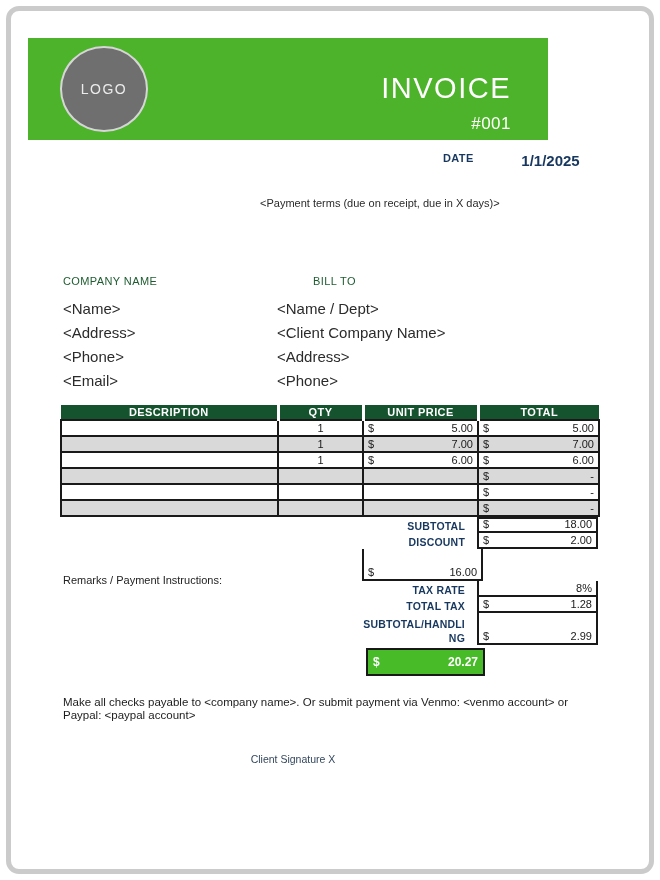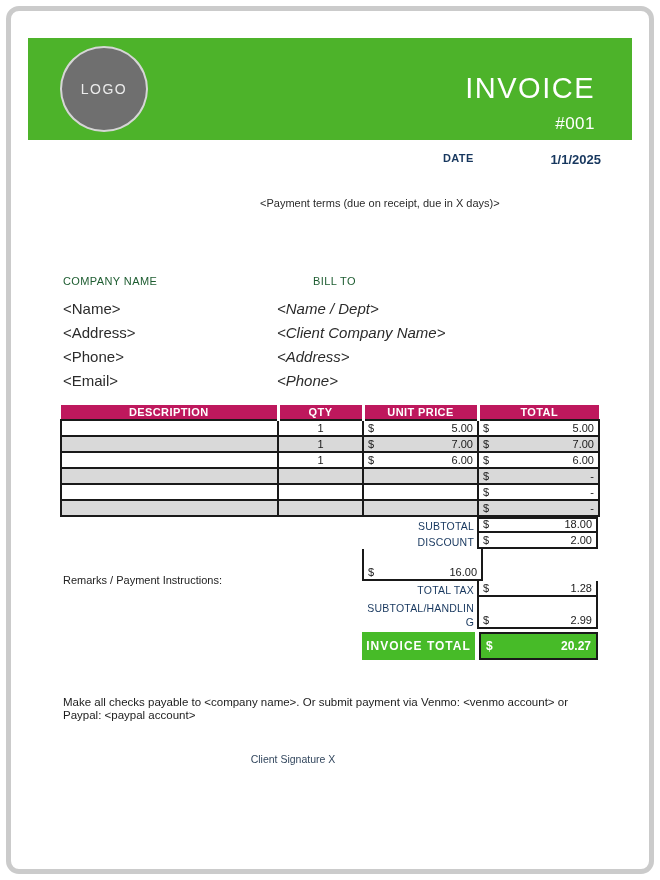--- a/index.html
+++ b/index.html
@@ -2,56 +2,56 @@
 <html><head>
 <meta charset="utf-8">
 <style>
   * { margin:0; padding:0; box-sizing:border-box; }
   html,body { background:#fff; }
   body { width:660px; height:880px; font-family:"Liberation Sans", sans-serif; }
   .page { position:relative; width:660px; height:880px; background:#fff; overflow:hidden; }
   .frame { position:absolute; inset:6px; border:5px solid #cbcbcb; border-radius:13px; pointer-events:none; }
 
   
-  .banner { position:absolute; left:28px; top:38px; width:604px; height:102px; background:#4db32a; }
+  .banner { position:absolute; left:28px; top:38px; width:520px; height:102px; background:#4db32a; }
   .logo-circle { position:absolute; left:32px; top:8px; width:88px; height:86px; border-radius:50%;
                  background:#6f6f6f; border:2px solid #d6d6d6; display:flex; align-items:center; justify-content:center; }
   .logo-text { color:#ececec; font-size:14px; letter-spacing:1.5px; }
   .invoice-title { position:absolute; right:37px; top:34px; color:#fff; font-size:29px; letter-spacing:1.5px; }
   .invoice-number { position:absolute; right:37px; top:76px; color:#fff; font-size:17px; letter-spacing:0.5px; }
 
   
   .date-label { position:absolute; left:443px; top:152px; font-size:11px; font-weight:bold; color:#17375e; letter-spacing:0.4px; }
-  .date-value { position:absolute; left:500px; top:152px; width:101px; text-align:right; font-size:13px; font-weight:bold; color:#17375e; }
+  .date-value { position:absolute; left:500px; top:152px; width:101px; text-align:center; font-size:15px; font-weight:bold; color:#17375e; }
   .payment-terms { position:absolute; left:260px; top:197px; font-size:11px; color:#2b2b2b; }
 
   
   .party-heading { position:absolute; top:275px; font-size:11px; font-weight:normal; color:#1d5c30; letter-spacing:0.4px; }
   .from-heading { left:63px; } .billto-heading { left:277px;margin-left:36px; }
   .party-line { position:absolute; font-size:15px; color:#2b2b2b; }
-  .from-line { left:63px; } .bill-line { left:277px;font-style:italic; }
+  .from-line { left:63px; } .bill-line { left:277px; }
   .line-0 { top:300px; } .line-1 { top:324px; } .line-2 { top:348px; } .line-3 { top:372px; }
 
   
   .items-wrap { position:absolute; left:60px; top:405px; }
   table.items { border-collapse:collapse; table-layout:fixed; width:538px; }
-  .items th { height:15px; background:#be185d; color:#fff; font-size:11px; font-weight:bold;
+  .items th { height:15px; background:#14532d; color:#fff; font-size:11px; font-weight:bold;
               letter-spacing:0.4px; border:none; border-right:3px solid #fff; padding:0; }
   .items th:last-child { border-right:none; }
   .items td { height:16px; border:2px solid #191919; font-size:11px; color:#191919; padding:0 4px; line-height:13px; }
   .items tr.row-gray td { background:#d9d9d9; }
   .items tr.row-white td { background:#fff; }
   .cell-qty { text-align:center; }
   .money { display:flex; justify-content:space-between; align-items:center; width:100%; }
 
   
   .summary { position:absolute; left:60px; top:517px; width:538px; }
   .srow { display:flex; }
   .srow .sp { width:302px; }
-  .slabel { width:115px; padding-right:3px; font-size:10.5px; font-weight:normal; color:#17375e;
+  .slabel { width:115px; padding-right:12px; font-size:10.5px; font-weight:bold; color:#17375e;
             text-align:right; display:flex; align-items:flex-end; justify-content:flex-end;
             line-height:14px; overflow-wrap:anywhere; letter-spacing:0.2px; }
   .svalue { width:121px; background:#fff; border:2px solid #191919; border-top:none;
             display:flex; align-items:flex-end; padding:0 4px 1px 4px; font-size:11px; color:#191919; }
   .srow-first .svalue { border-top:2px solid #191919; }
   .h16 { height:16px; } .h32 { height:32px; }
   .svalue-plain { justify-content:flex-end; }
 
   .total-row { display:flex; margin-top:3px; height:28px; }
   .total-row .sp { width:302px; }
@@ -226,41 +226,45 @@
       <div class="sp"></div>
       <div class="svalue h32">
           <div class="money">
             <span>$</span>
             <span>16.00</span>
           </div>
         </div>
     </div>
     <div class="srow">
       <div class="sp"></div>
+      <div class="slabel h16">TAX RATE</div>
+      <div class="svalue svalue-plain h16">8%</div>
+    </div>
+    <div class="srow">
+      <div class="sp"></div>
       <div class="slabel h16">TOTAL TAX</div>
       <div class="svalue h16">
           <div class="money">
             <span>$</span>
             <span>1.28</span>
           </div>
         </div>
     </div>
     <div class="srow">
       <div class="sp"></div>
       <div class="slabel h32">SUBTOTAL/HANDLING</div>
       <div class="svalue h32">
           <div class="money">
             <span>$</span>
             <span>2.99</span>
           </div>
         </div>
     </div>
     <div class="total-row">
       <div class="sp"></div>
-      <div class="total-label">INVOICE TOTAL</div>
       <div class="total-gap"></div>
       <div class="total-value">
           <div class="money">
             <span>$</span>
             <span>20.27</span>
           </div>
         </div>
     </div>
   </div>
 

